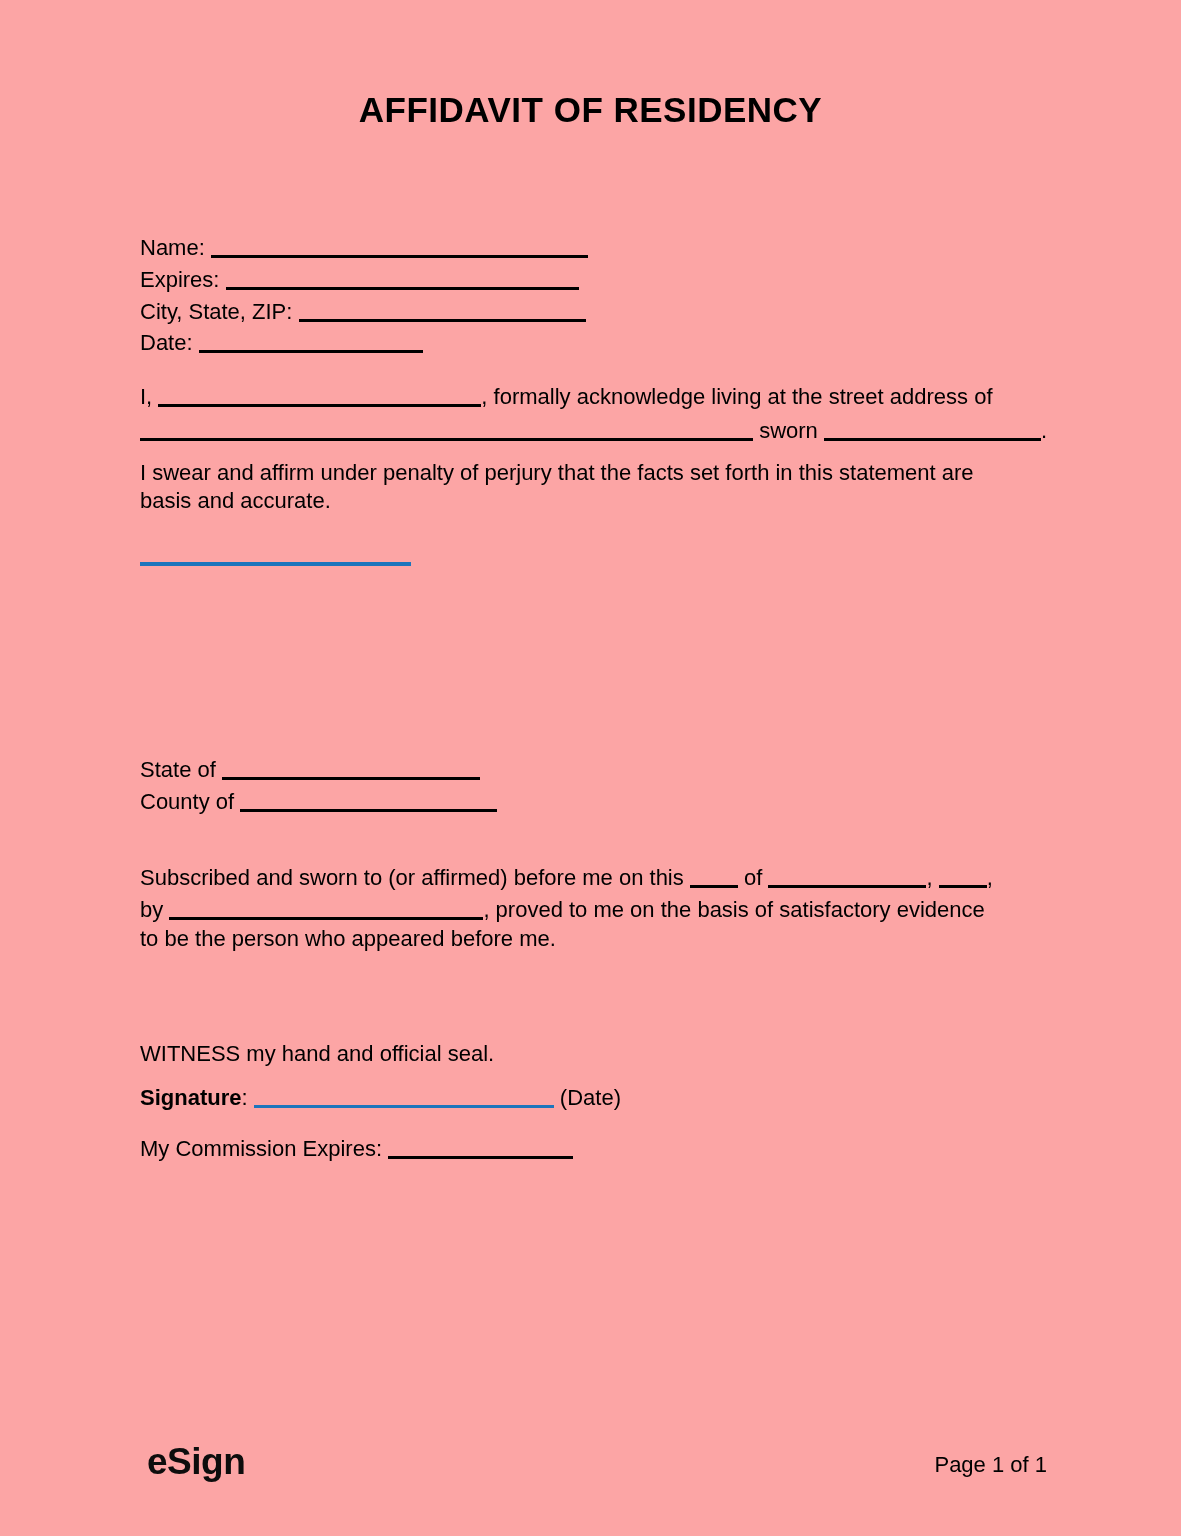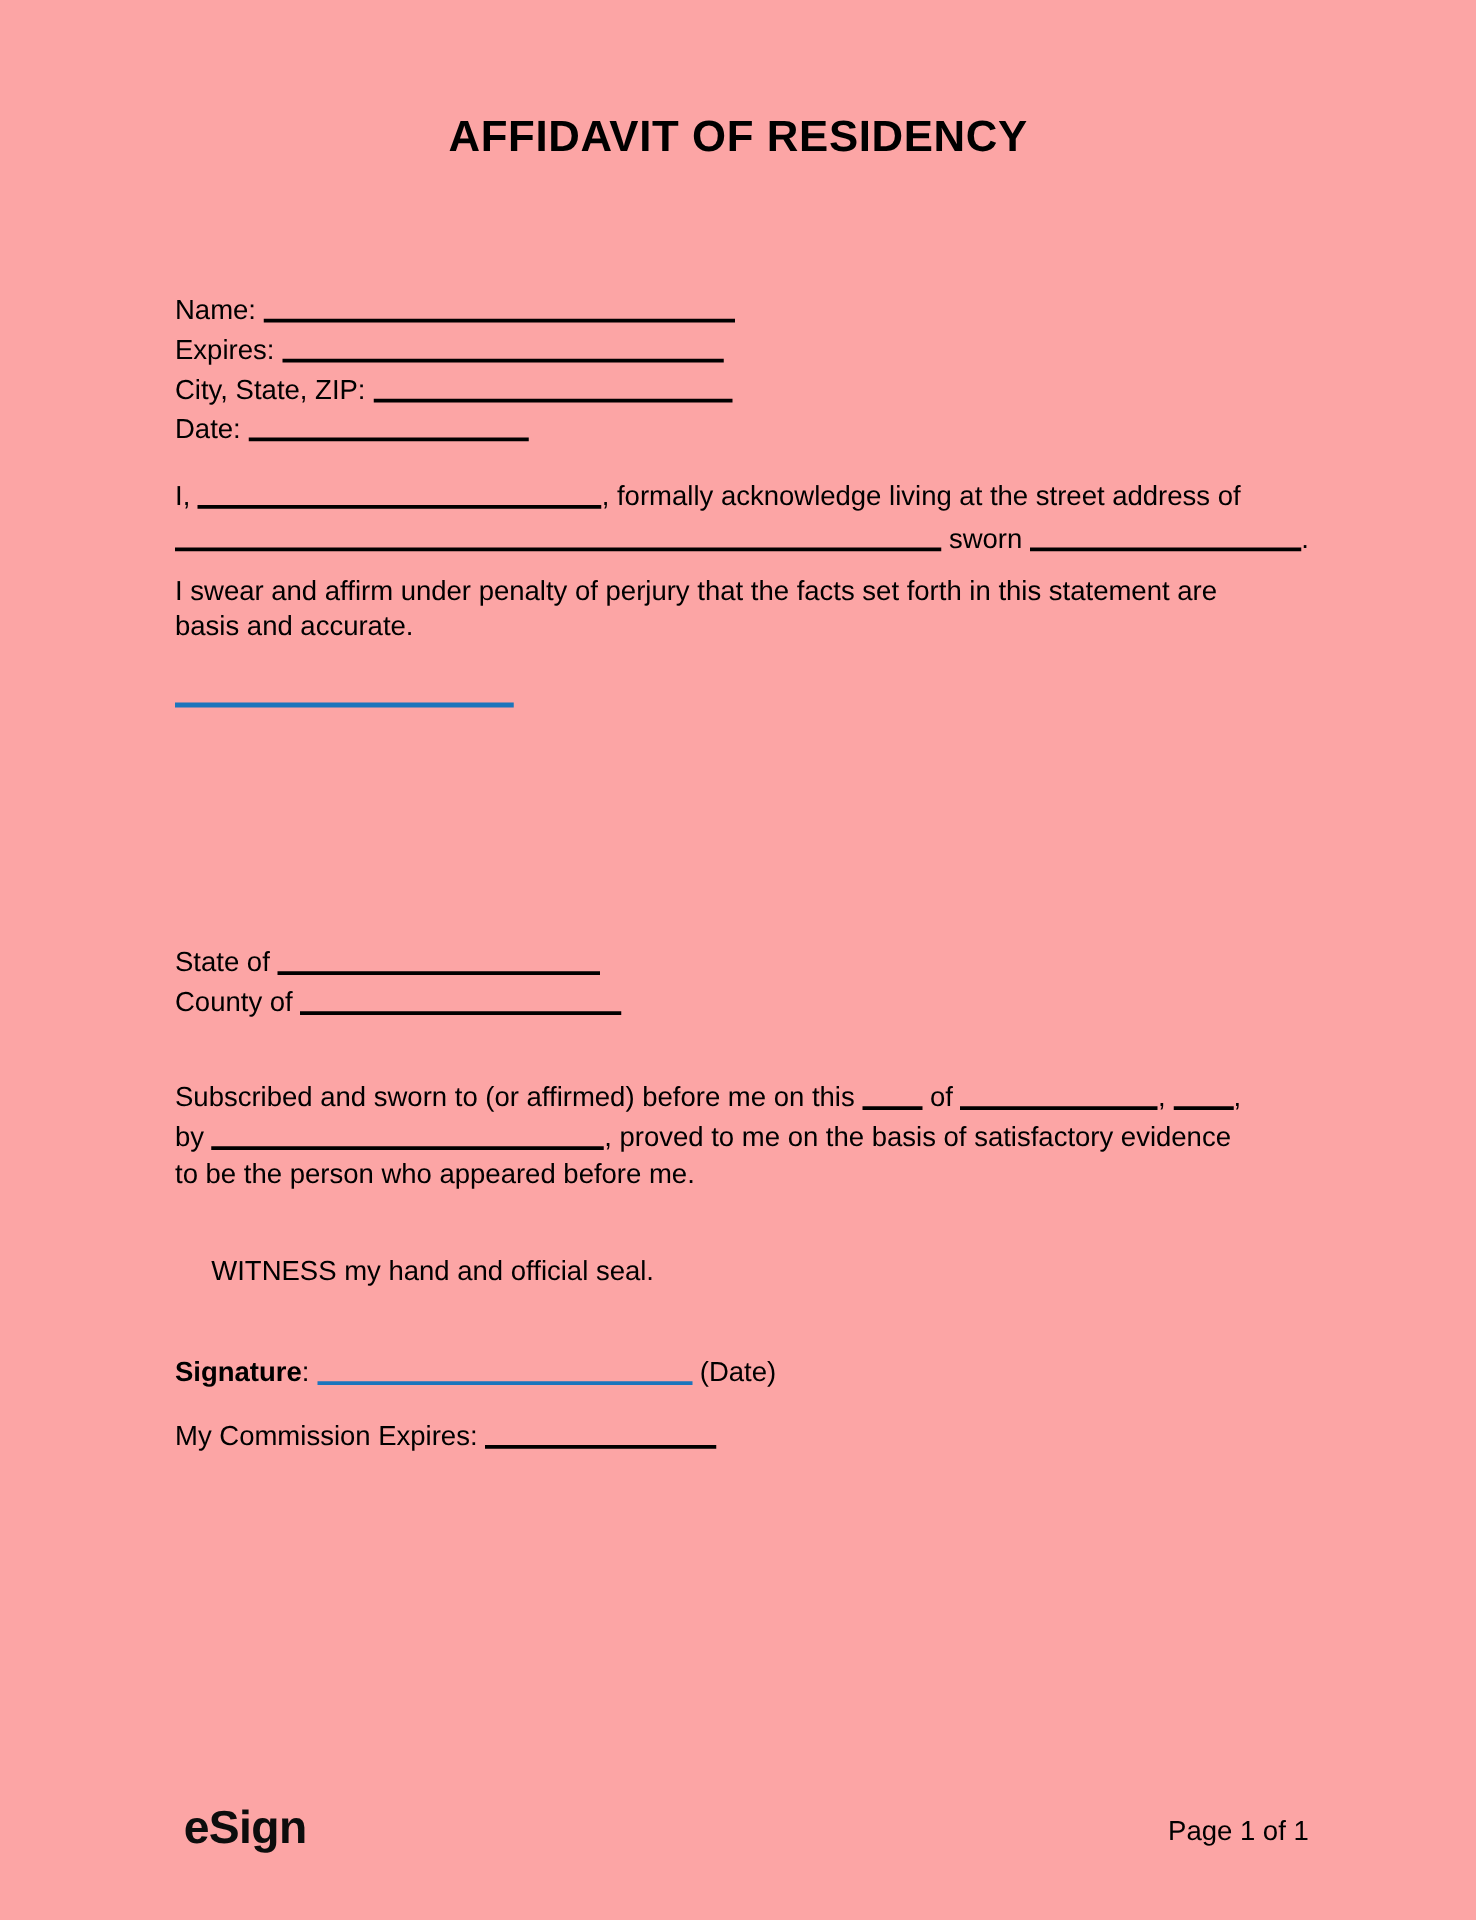--- a/index.html
+++ b/index.html
@@ -40,21 +40,21 @@
   .free-sign-line {
     position: absolute;
     left: 140px;
     top: 562px;
     width: 271px;
     height: 4px;
     background: #1c75bc;
   }
   .state-block { top: 752px; line-height: 28px; }
   .sworn { top: 860px; line-height: 29px; }
-  .witness { top: 1003px; line-height: 28px; margin-left: 29px; }
+  .witness { top: 1040px; line-height: 28px; }
   .signature-row { top: 1080px; line-height: 28px; }
   .commission-row { top: 1131px; line-height: 28px; }
   .bold { font-weight: bold; }
   .brand {
     position: absolute;
     left: 147px;
     top: 1441px;
     font-size: 37px;
     font-weight: bold;
     letter-spacing: -0.5px;

